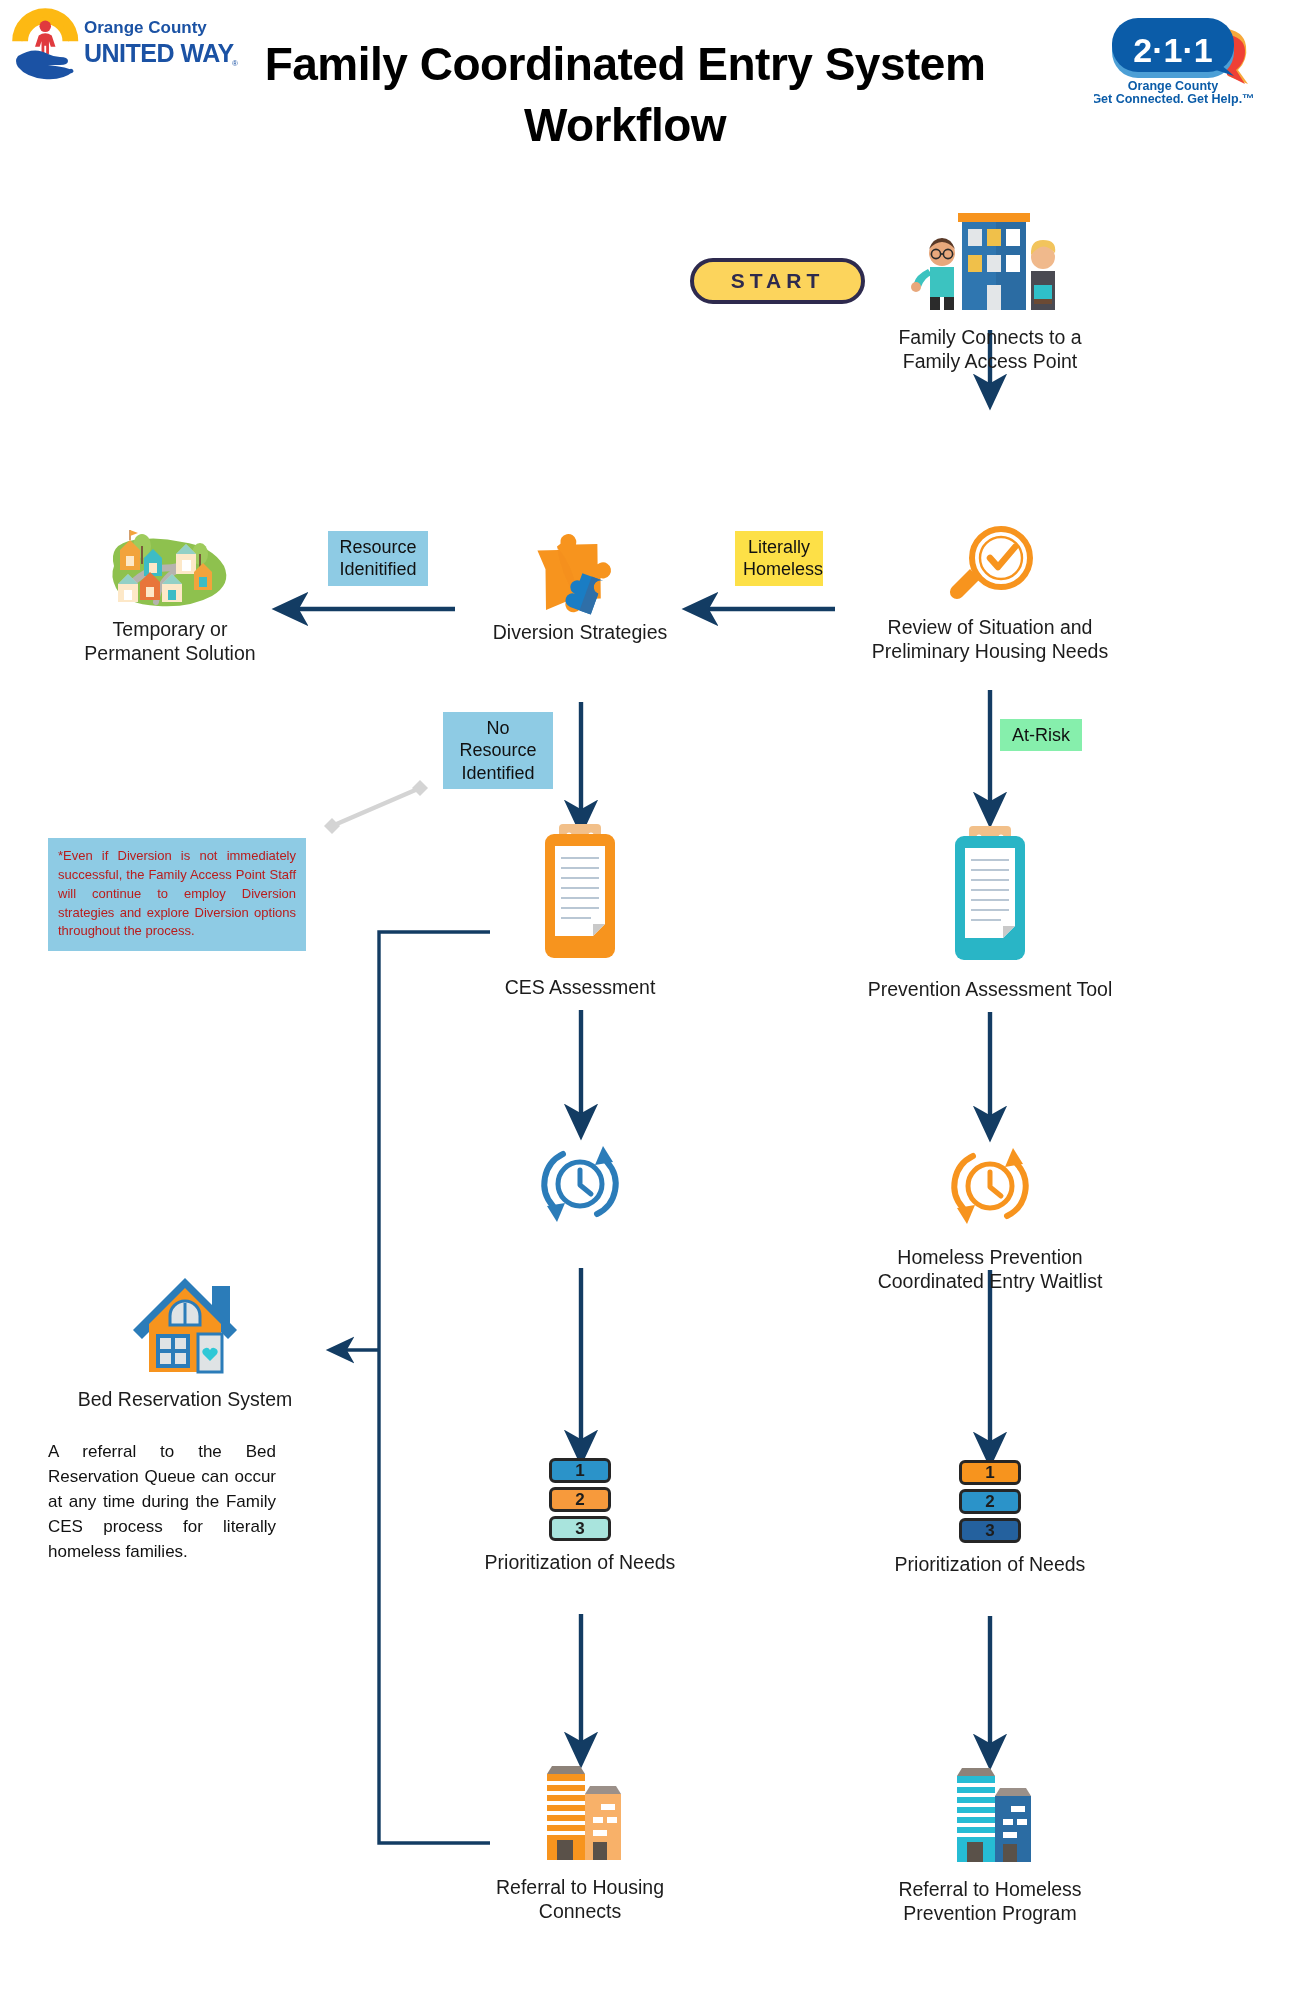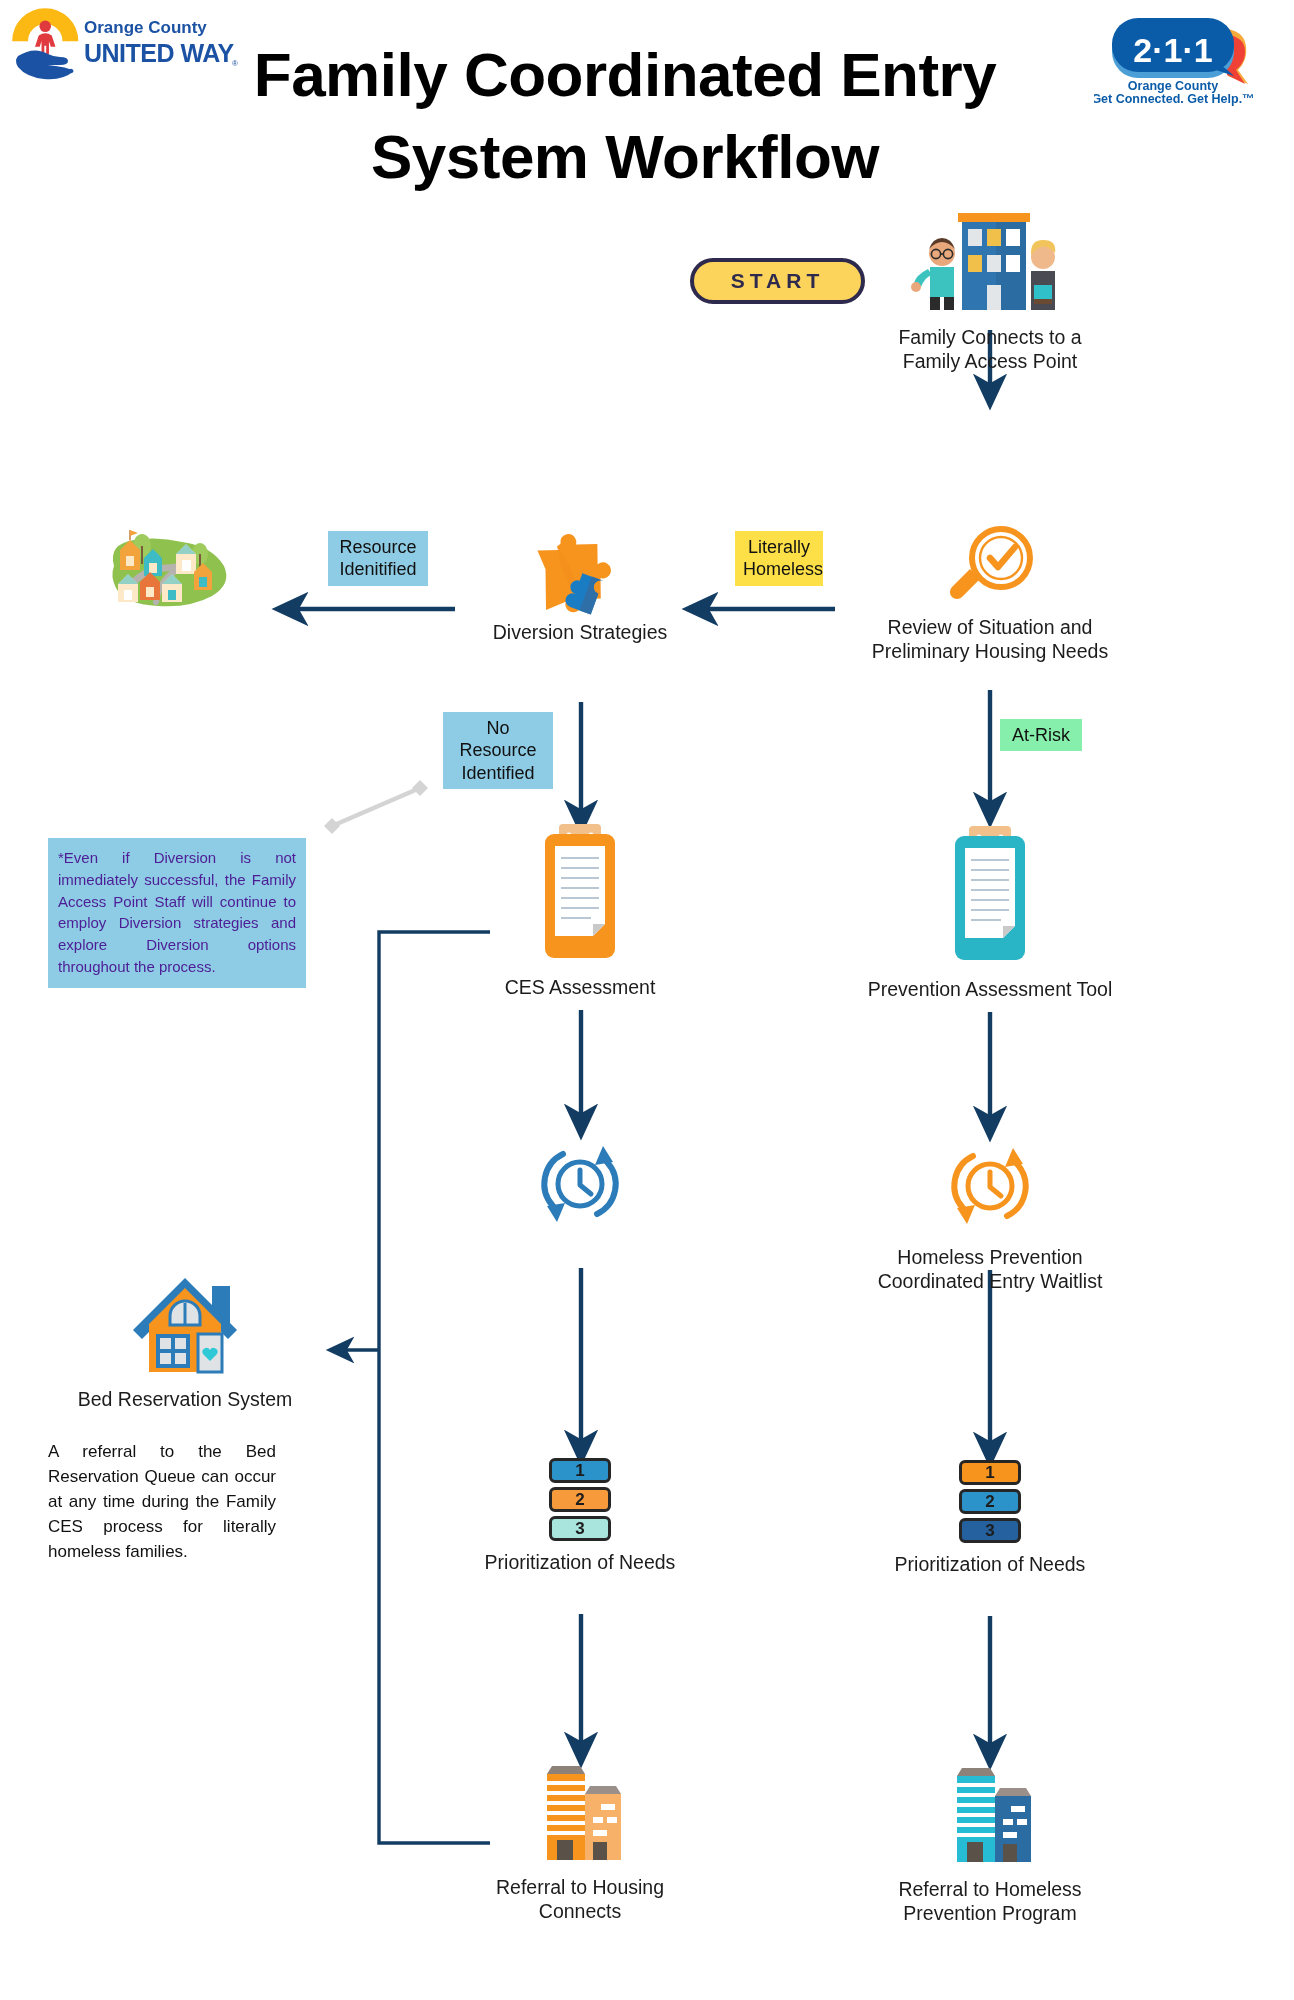--- a/index.html
+++ b/index.html
@@ -9,21 +9,21 @@
     font-family: "Liberation Sans", sans-serif;
     color: #1a1a1a; overflow: hidden;
   }
   .abs { position: absolute; }
 
   
   #header-logo-ouw { left: 8px; top: 6px; width: 230px; height: 78px; }
   #header-logo-211 { right: 20px; top: 8px; width: 180px; height: 100px; }
   #page-title {
     left: 240px; top: 34px; width: 770px;
-    text-align: center; font-size: 62px; font-weight: 700;
+    text-align: center; font-size: 46px; font-weight: 700;
     line-height: 1.32; letter-spacing: -0.5px; color: #000;
   }
 
   
   .node { text-align: center; }
   .node-label {
     font-size: 19.5px; line-height: 1.23; color: #1c1c1c;
     white-space: pre-line; margin-top: 6px;
   }
 
@@ -31,22 +31,22 @@
   .chip {
     text-align: center; font-size: 18px; line-height: 1.24;
     padding: 5px 8px; white-space: pre-line; color: #111;
   }
   .chip-blue  { background: #8ecbe4; }
   .chip-mint  { background: #fde047; }
   .chip-orange{ background: #86efac; }
 
   
   .note-box {
-    background: #8ecbe4; font-size: 15px; line-height: 1.45;
-    text-align: justify; padding: 9px 10px 10px 10px; color: #4c1d95;
+    background: #8ecbe4; font-size: 13px; line-height: 1.45;
+    text-align: justify; padding: 9px 10px 10px 10px; color: #b91c1c;
   }
   .plain-note {
     font-size: 17px; line-height: 1.47; text-align: justify; color: #111;
   }
 
   
   #start-pill {
     width: 175px; height: 46px; border: 4px solid #2e2a4e;
     background: #fcd45c; border-radius: 26px;
     display: flex; align-items: center; justify-content: center;
@@ -255,20 +255,22 @@
         <path d="M62,64 l10,-10 l10,10z" fill="#3dbcc5" opacity="0.55"></path>
         <rect x="68" y="70" width="8" height="10" fill="#3dbcc5"></rect>
       </g>
       <g>
         <path d="M18,64 l10,-10 l10,10 v18 h-20 z" fill="#fde8c8"></path>
         <path d="M18,64 l10,-10 l10,10z" fill="#3dbcc5" opacity="0.55"></path>
         <rect x="24" y="70" width="8" height="10" fill="#fff"></rect>
       </g>
     </svg>
   </div>
+  <div class="node-label">Temporary or
+Permanent Solution</div>
 </div>
 
 <div class="abs chip chip-mint" style="left:735px; top:531px; width:88px;">Literally
 Homeless</div>
 <div class="abs chip chip-blue" style="left:328px; top:531px; width:100px;">Resource
 Idenitified</div>
 <div class="abs chip chip-blue" style="left:443px; top:712px; width:110px;">No Resource
 Identified</div>
 <div class="abs chip chip-orange" style="left:1000px; top:719px; width:82px;">At-Risk</div>
 

